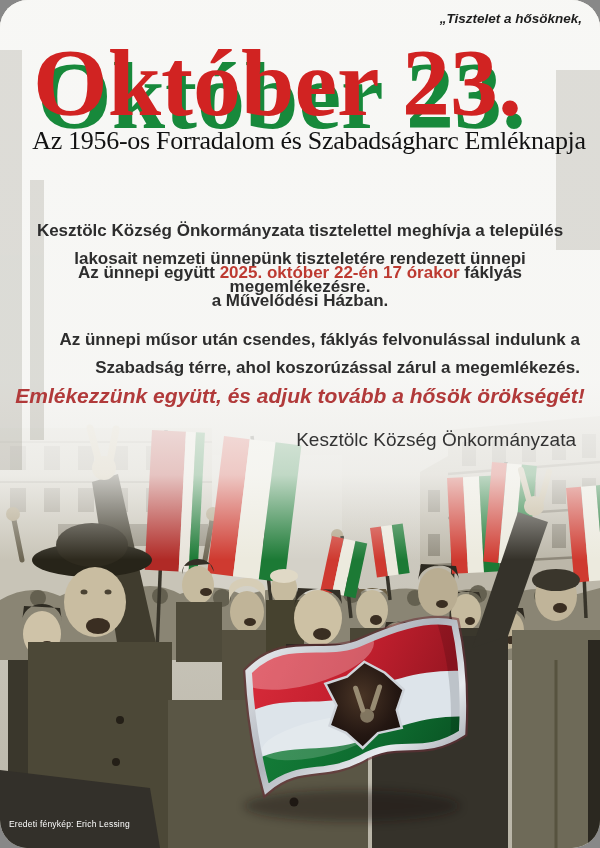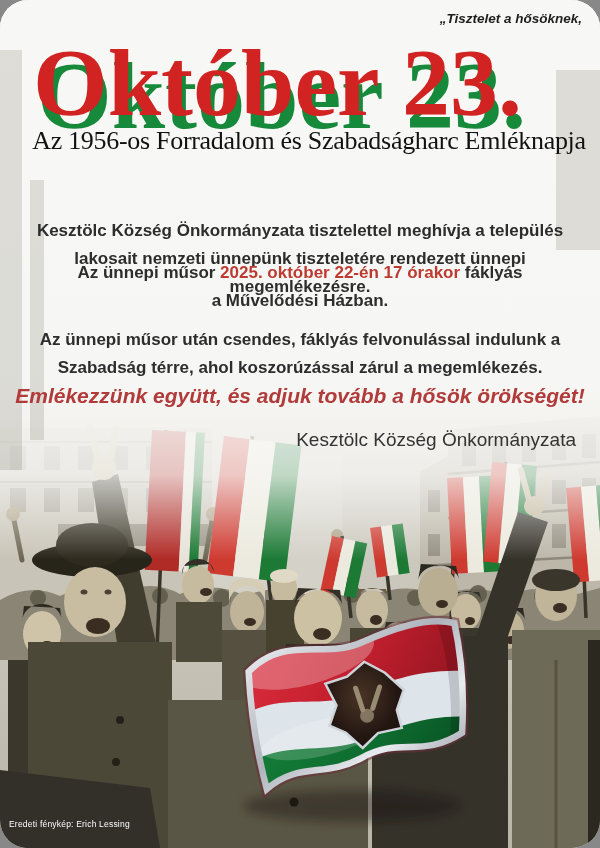--- a/index.html
+++ b/index.html
@@ -26,21 +26,21 @@
     left:0;right:0;top:126px;text-align:center;white-space:nowrap;
     font-family:"Liberation Serif","DejaVu Serif",serif;
     font-size:26px;letter-spacing:-0.3px;color:#121212;padding-left:18px;
   }
   .body-par{
     left:20px;right:20px;text-align:center;
     font-weight:700;font-size:17px;line-height:28px;color:#2d2d2d;
   }
   .p1{top:172px;margin-top:45px;}
   .p2{top:259px;}
-  .p3{top:326px;}
+  .p3{top:326px;text-align:right;}
   .date-red{color:var(--date-red,#bd3a31);}
   .motto{
     left:0;right:0;top:384px;text-align:center;white-space:nowrap;
     font-style:italic;font-weight:600;font-size:21px;color:var(--motto-red,#b13a3a);
   }
   .signature{
     right:24px;top:429px;text-align:right;
     font-weight:400;font-size:19px;color:#333;
   }
   .credit{
@@ -358,21 +358,21 @@
   </div>
 
   <div class="txt title-layer title-green">Október 23.</div>
   <div class="txt title-layer title-red">Október 23.</div>
 
   <div class="txt subtitle">Az 1956-os Forradalom és Szabadságharc Emléknapja</div>
 
   <div class="txt body-par p1">Kesztölc Község Önkormányzata tisztelettel meghívja a település lakosait nemzeti ünnepünk tiszteletére rendezett ünnepi megemlékezésre.</div>
 
   <div class="txt body-par p2">
-    <span>Az ünnepi műsor </span><span class="date-red">2025. október 22-én 17 órakor</span><span> fáklyás</span><br>
+    <span>Az ünnepi együtt </span><span class="date-red">2025. október 22-én 17 órakor</span><span> fáklyás</span><br>
     <span>a Művelődési Házban.</span>
   </div>
 
   <div class="txt body-par p3">Az ünnepi műsor után csendes, fáklyás felvonulással indulunk a Szabadság térre, ahol koszorúzással zárul a megemlékezés.</div>
 
   <div class="txt signature">Kesztölc Község Önkormányzata</div>
 
   <div class="txt motto">Emlékezzünk együtt, és adjuk tovább a hősök örökségét!</div>
 
   <div class="txt credit">Eredeti fénykép: Erich Lessing</div>

